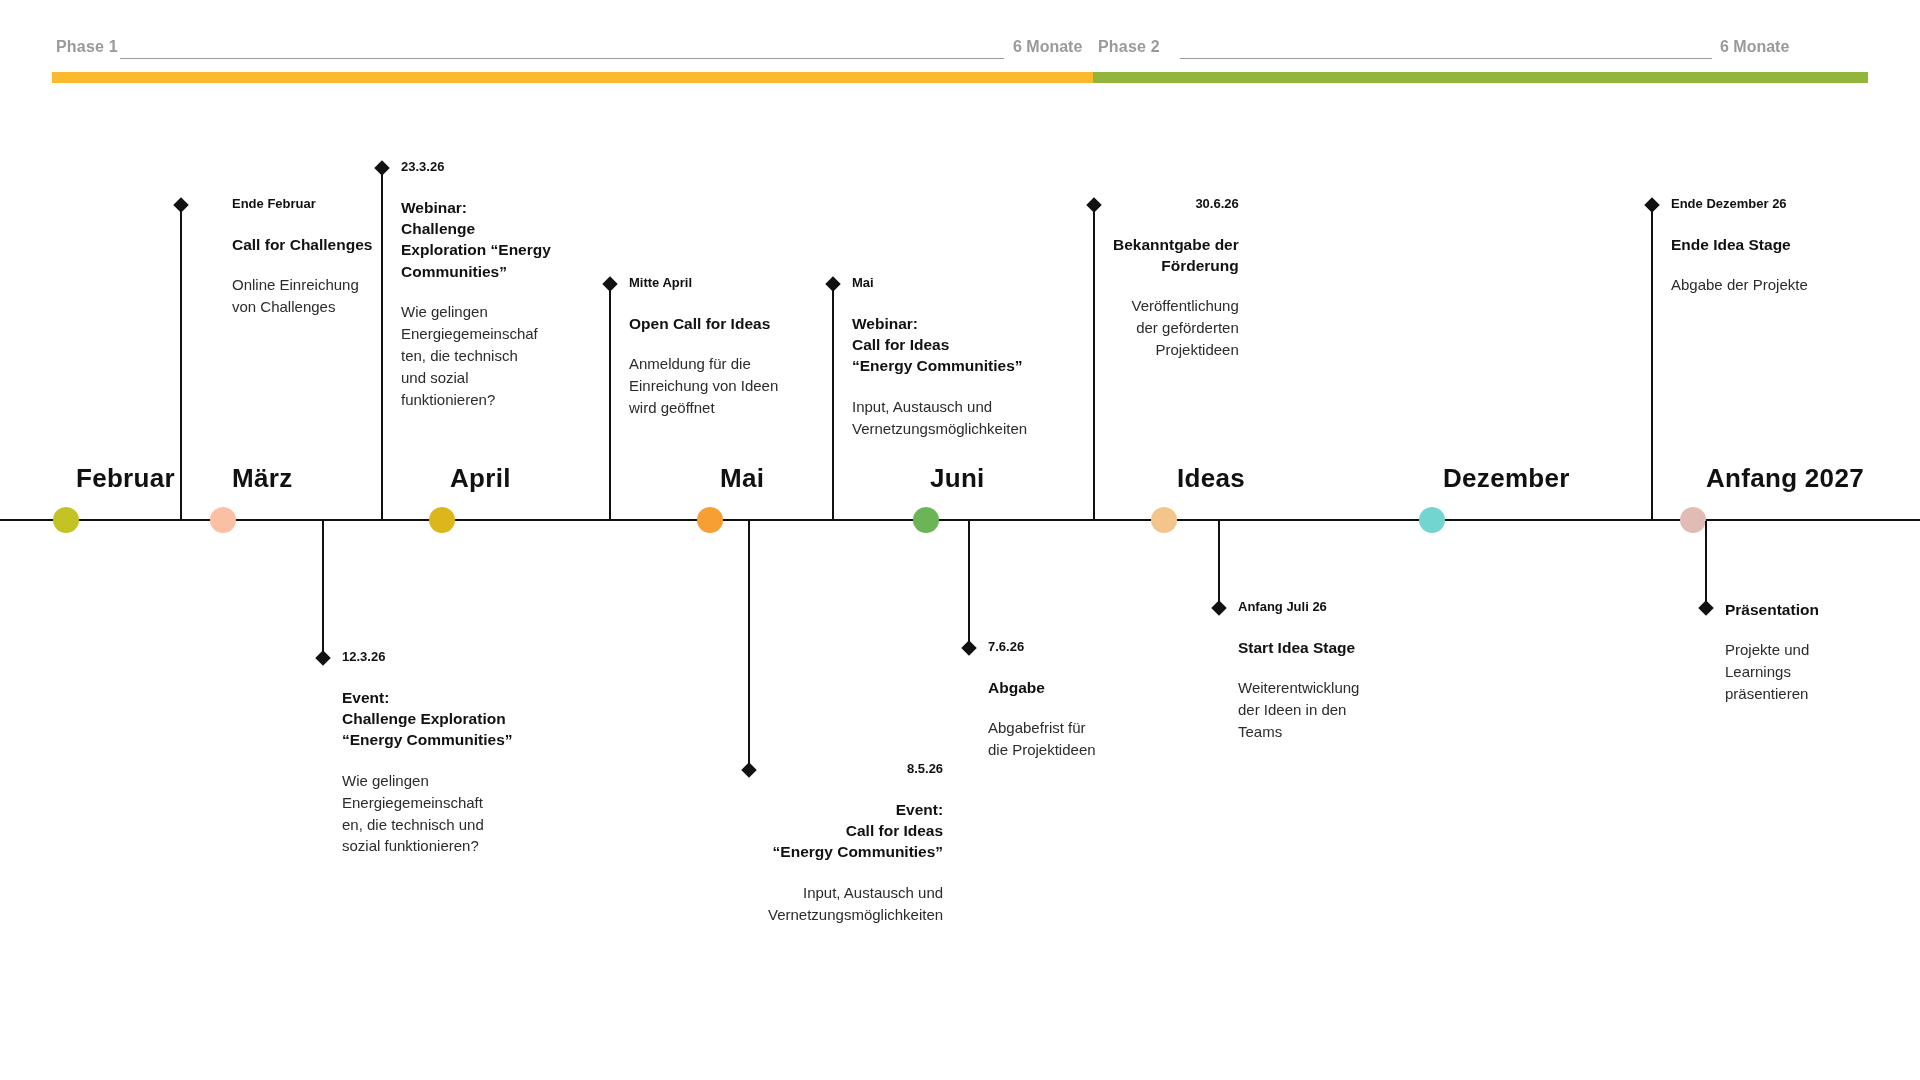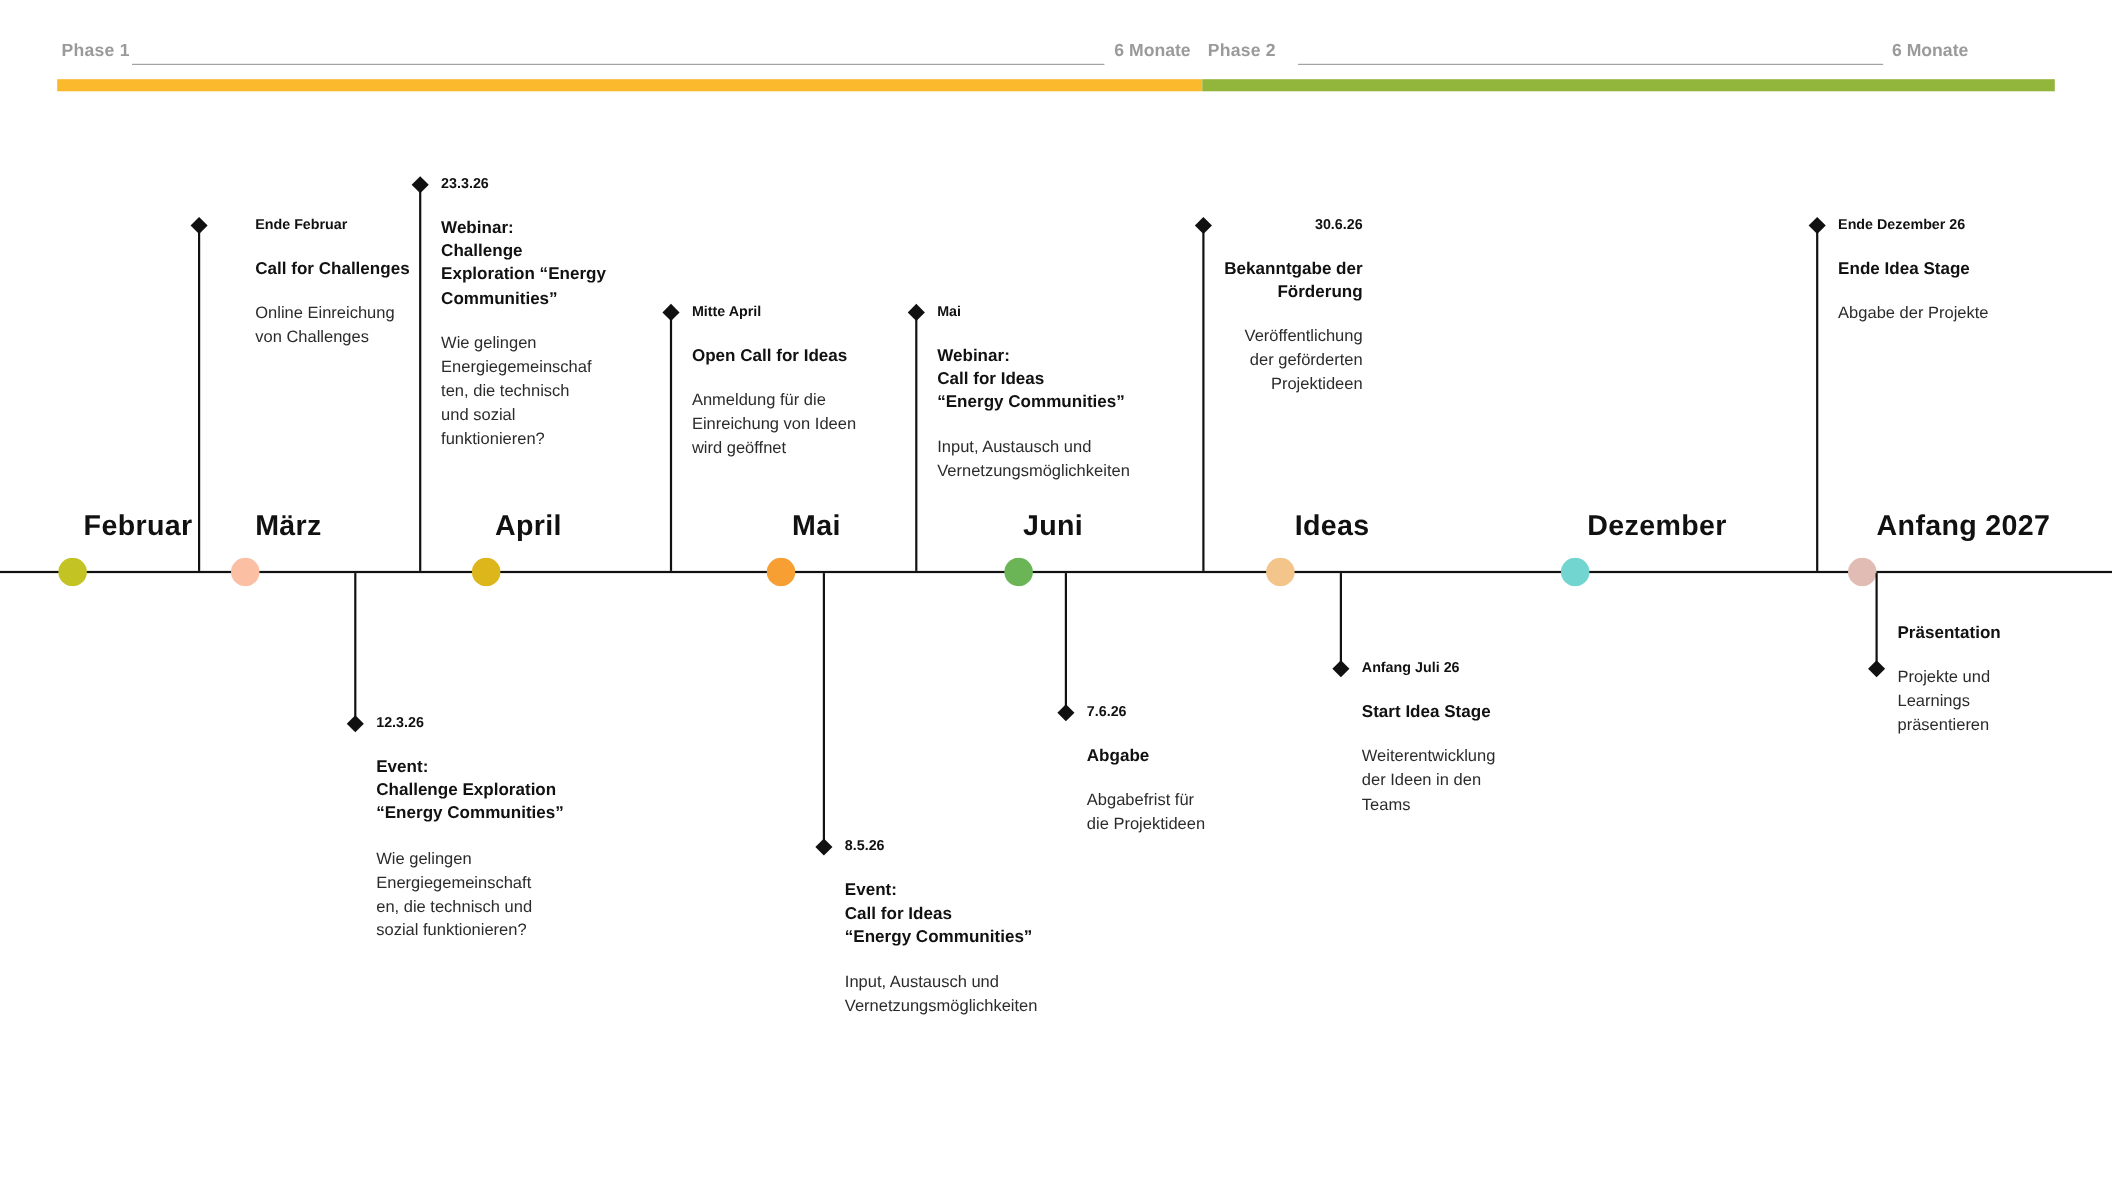--- a/index.html
+++ b/index.html
@@ -168,21 +168,21 @@
         <div class="headline">Event:
 Challenge Exploration
 “Energy Communities”</div>
         <div class="body">Wie gelingen
 Energiegemeinschaft
 en, die technisch und
 sozial funktionieren?</div>
       </div>
       <div class="stem" style="left: 748px; top: 521px; height: 249px;"></div>
       <div class="diamond" style="left: 749px; top: 770px;"></div>
-      <div class="card" style="left: 768px; top: 761px;">
+      <div class="card" style="left: 768px; top: 761px; text-align: right;">
         <div class="date">8.5.26</div>
         <div class="headline">Event:
 Call for Ideas
 “Energy Communities”</div>
         <div class="body">Input, Austausch und
 Vernetzungsmöglichkeiten</div>
       </div>
       <div class="stem" style="left: 968px; top: 521px; height: 127px;"></div>
       <div class="diamond" style="left: 969px; top: 648px;"></div>
       <div class="card" style="left: 988px; top: 639px;">
@@ -195,21 +195,21 @@
       <div class="diamond" style="left: 1219px; top: 608px;"></div>
       <div class="card" style="left: 1238px; top: 599px;">
         <div class="date">Anfang Juli 26</div>
         <div class="headline">Start Idea Stage</div>
         <div class="body">Weiterentwicklung
 der Ideen in den
 Teams</div>
       </div>
       <div class="stem" style="left: 1705px; top: 521px; height: 87px;"></div>
       <div class="diamond" style="left: 1706px; top: 608px;"></div>
-      <div class="card" style="left: 1725px; top: 565px;">
+      <div class="card" style="left: 1725px; top: 599px;">
         <div class="headline">Präsentation</div>
         <div class="body">Projekte und
 Learnings
 präsentieren</div>
       </div>
     </div>
 
 </div>
 
 </body></html>

